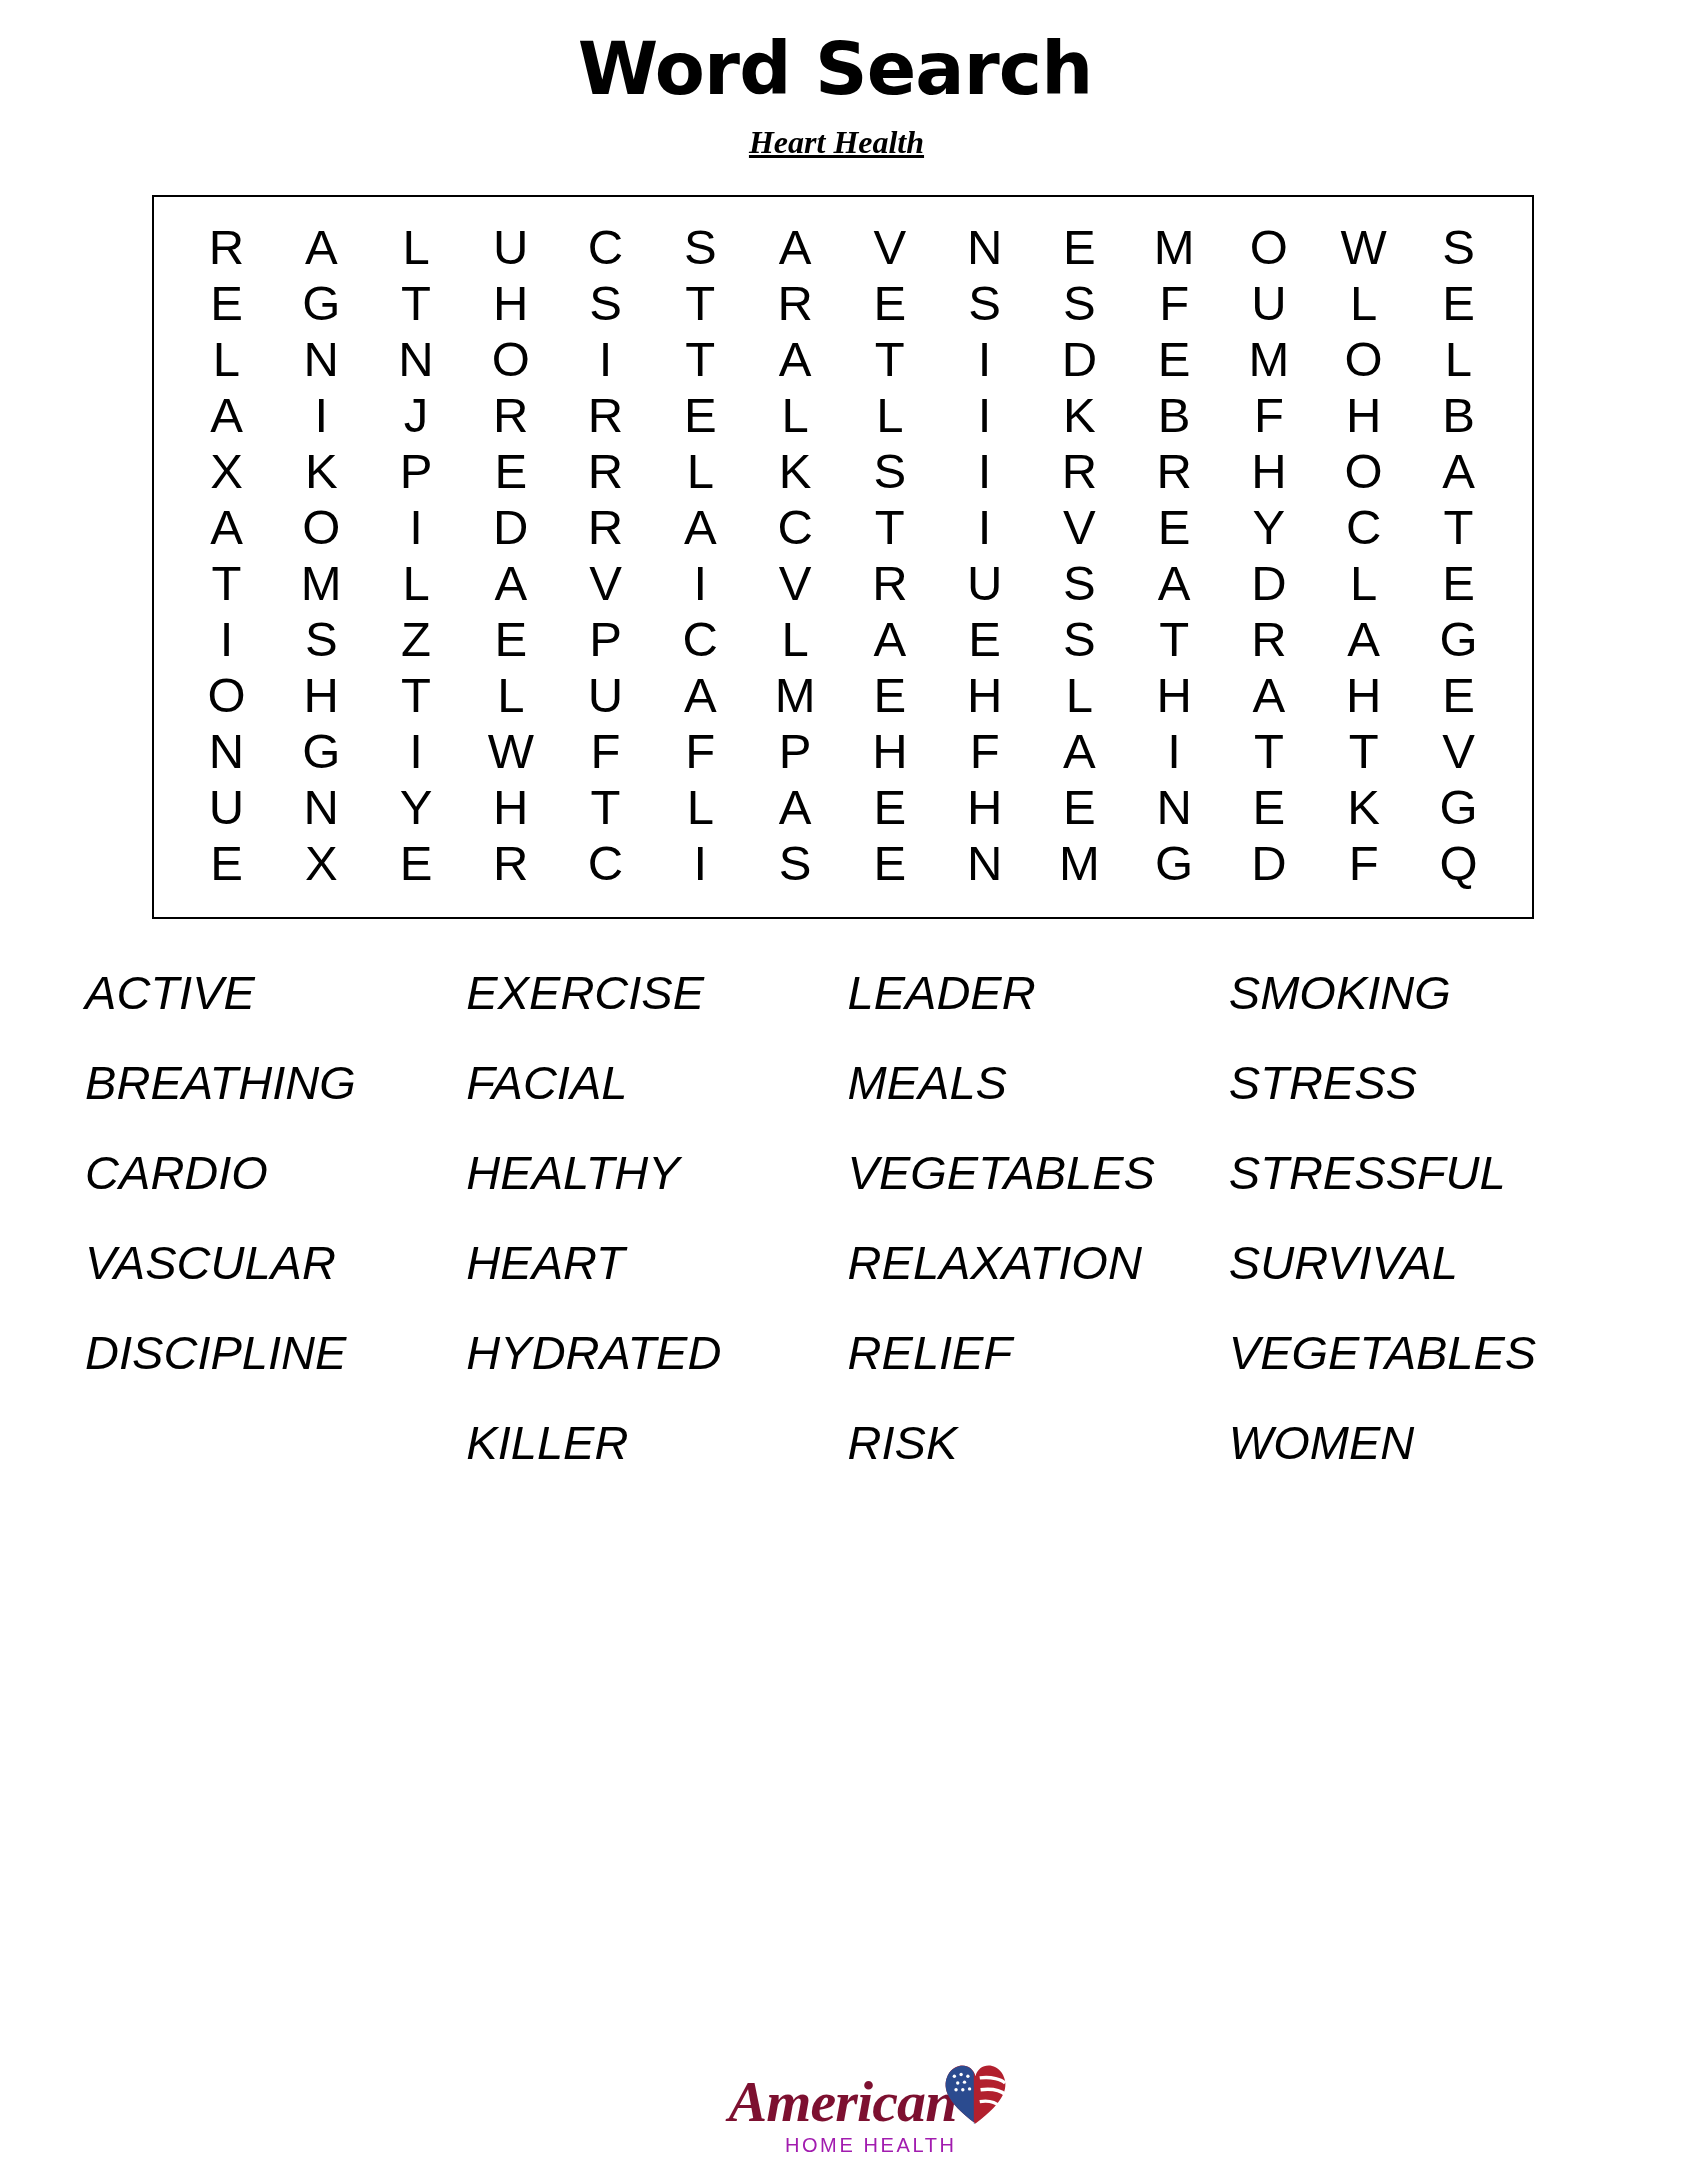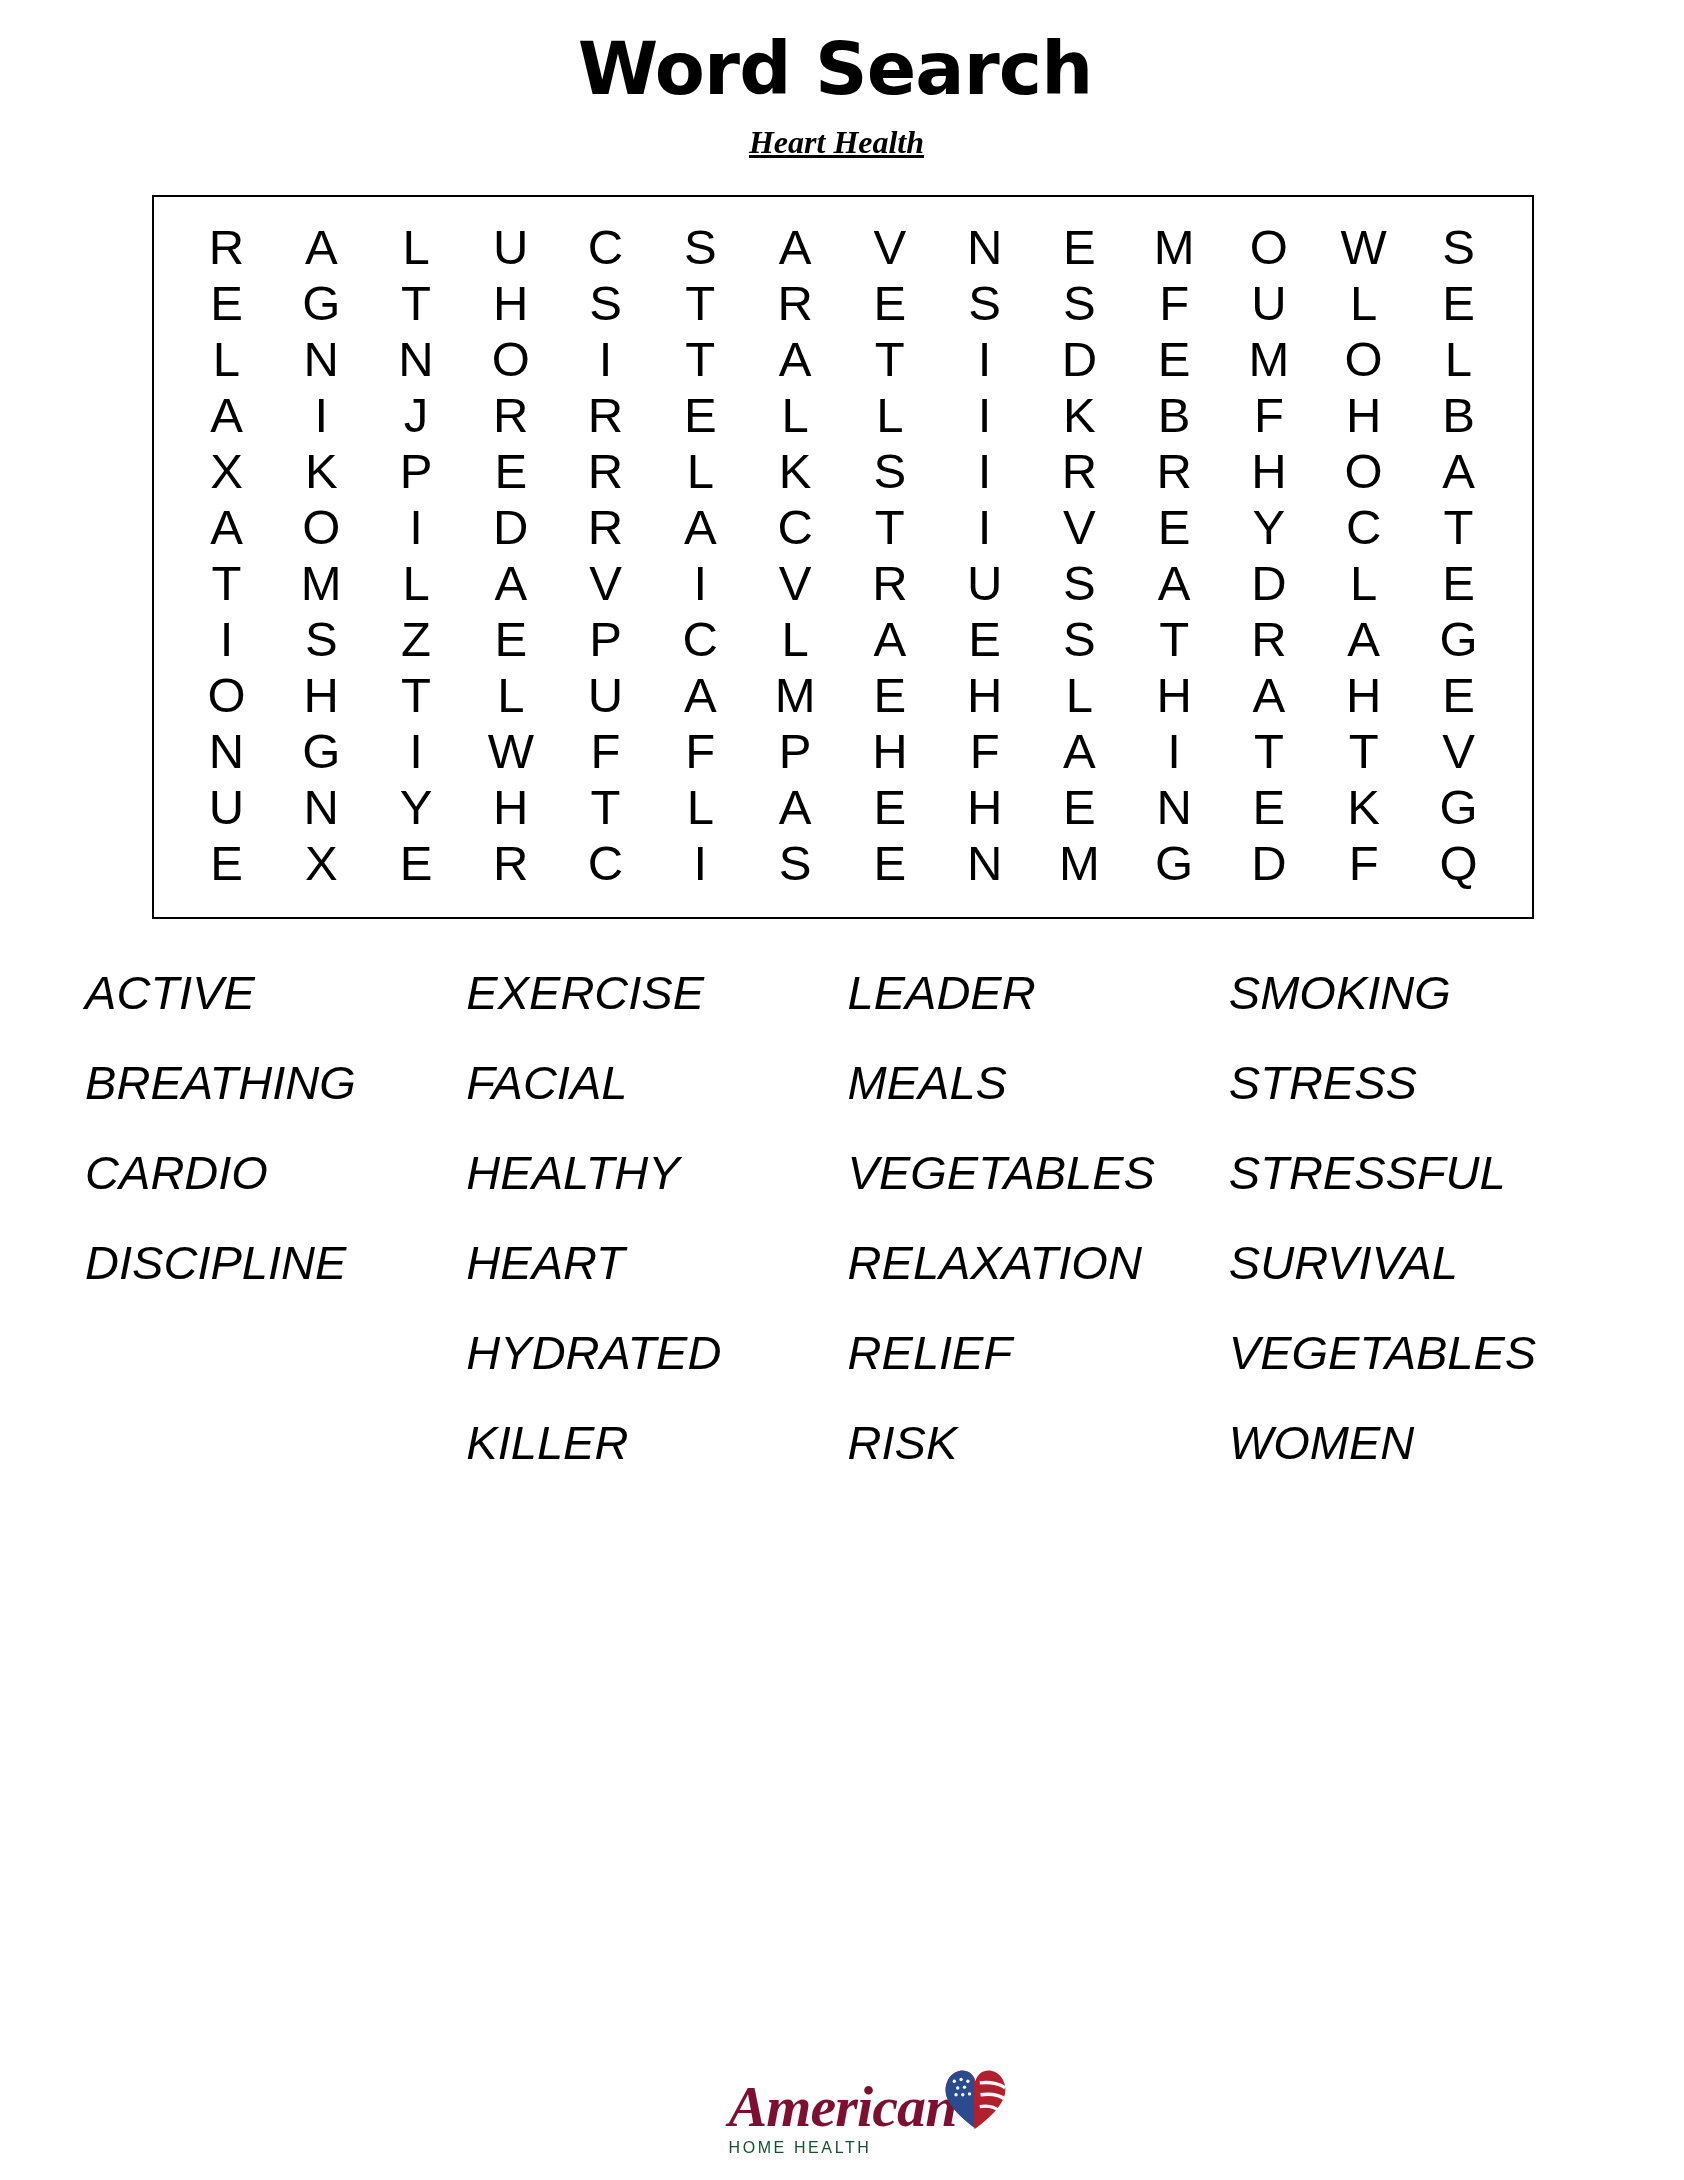--- a/index.html
+++ b/index.html
@@ -102,24 +102,24 @@
     font-family: "Liberation Serif", serif;
     font-style: italic;
     font-weight: bold;
     font-size: 58px;
     color: #7d1030;
     letter-spacing: -0.9px;
     line-height: 1;
   }
   .logo-sub {
     font-family: "Liberation Sans", sans-serif;
-    font-size: 16px;
+    font-size: 20px;
     letter-spacing: 2.6px;
-    color: #14532d;
-    text-align: left;
+    color: #a21caf;
+    text-align: right;
     margin-top: 3.4px;
   }
   .heart-flag {
     position: absolute;
     right: -55px;
     top: -12px;
     width: 73px;
     height: 66px;
   }
 </style>
@@ -328,20 +328,21 @@
           </tr>
         </tbody>
     </table>
   </div>
 
   <div class="words">
     <div class="word-col">
       <div class="word">ACTIVE</div>
       <div class="word">BREATHING</div>
       <div class="word">CARDIO</div>
+      <div class="word">VASCULAR</div>
       <div class="word">DISCIPLINE</div>
     </div>
     <div class="word-col">
       <div class="word">EXERCISE</div>
       <div class="word">FACIAL</div>
       <div class="word">HEALTHY</div>
       <div class="word">HEART</div>
       <div class="word">HYDRATED</div>
       <div class="word">KILLER</div>
     </div>

